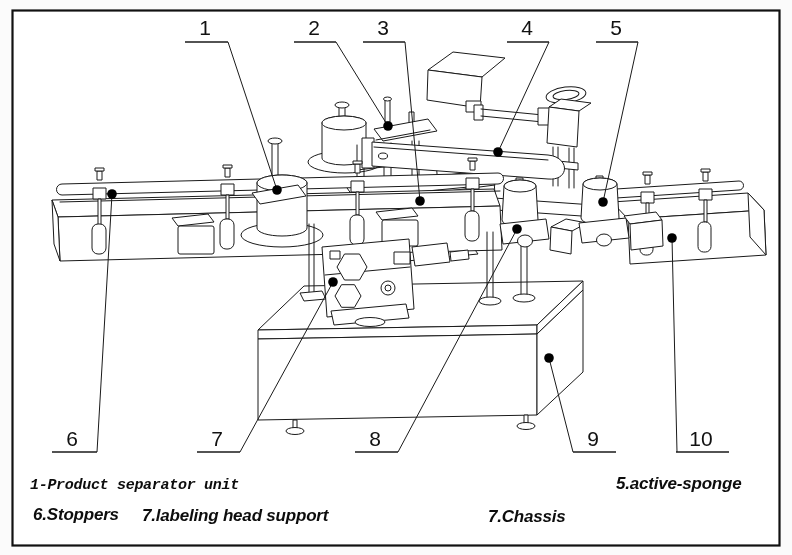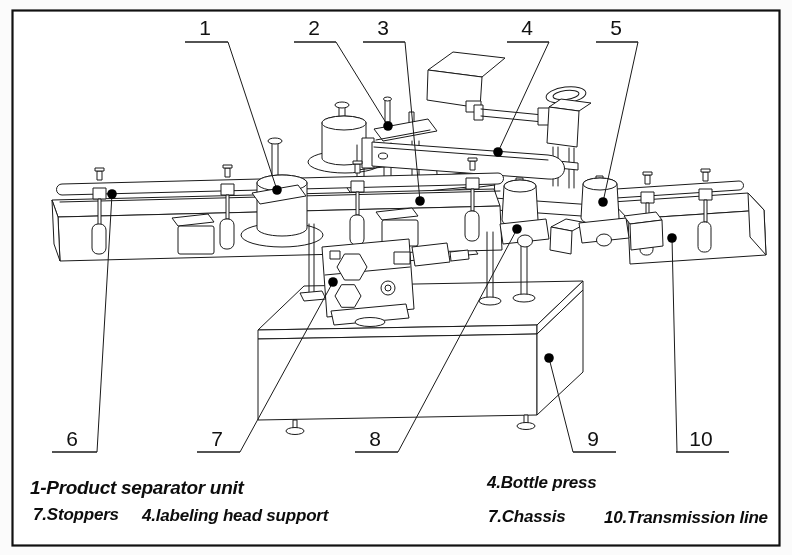--- a/index.html
+++ b/index.html
@@ -9,21 +9,21 @@
   
   svg .ln{stroke:#1a1a1a;stroke-width:1;fill:none;stroke-linejoin:round;stroke-linecap:round;}
   svg .f {stroke:#1a1a1a;stroke-width:1;fill:#ffffff;stroke-linejoin:round;}
   svg .dot{fill:#000000;stroke:none;}
   svg .lead{stroke:#1a1a1a;stroke-width:1;fill:none;}
   svg .under{stroke:#1a1a1a;stroke-width:1.4;fill:none;}
   .num{position:absolute;font-size:21px;font-weight:400;color:#111;text-align:center;
        line-height:22px;letter-spacing:0;}
   .lg{position:absolute;font-size:17px;font-weight:700;font-style:italic;color:#0d0d0d;
       white-space:nowrap;letter-spacing:-0.2px;}
-  .lg-sm{font-size:19px;letter-spacing:-0.3px;top:477px !important;}
+  .lg-sm{font-size:15px;letter-spacing:-0.3px;top:477px !important;font-family:Liberation Mono, monospace;}
 </style>
 </head>
 <body>
 
 <div id="stage">
 
 <svg width="792" height="555" viewBox="0 0 792 555">
 
   <rect x="12.5" y="10.5" width="767" height="535" fill="#ffffff" stroke="#111" stroke-width="2.2"></rect>
 
@@ -255,19 +255,18 @@
 <div class="num" style="left:372px;top:17px;width:22px">3</div>
 <div class="num" style="left:516px;top:17px;width:22px">4</div>
 <div class="num" style="left:605px;top:17px;width:22px">5</div>
 <div class="num" style="left:61px;top:428px;width:22px">6</div>
 <div class="num" style="left:206px;top:428px;width:22px">7</div>
 <div class="num" style="left:364px;top:428px;width:22px">8</div>
 <div class="num" style="left:582px;top:428px;width:22px">9</div>
 <div class="num" style="left:686px;top:428px;width:30px">10</div>
 
 <span class="lg lg-sm" style="left:30px;top:473px">1-Product separator unit</span>
-<span class="lg" style="left:487px;top:473px">4.Bottle press</span>
-<span class="lg" style="left:33px;top:505px">7.Stoppers</span>
-<span class="lg" style="left:142px;top:506px">4.labeling head support</span>
+<span class="lg" style="left:616px;top:474px">5.active-sponge</span>
+<span class="lg" style="left:33px;top:505px">6.Stoppers</span>
+<span class="lg" style="left:142px;top:506px">7.labeling head support</span>
 <span class="lg" style="left:488px;top:507px">7.Chassis</span>
-<span class="lg" style="left:604px;top:508px">10.Transmission line</span>
 
 </div>
 
 </body></html>

